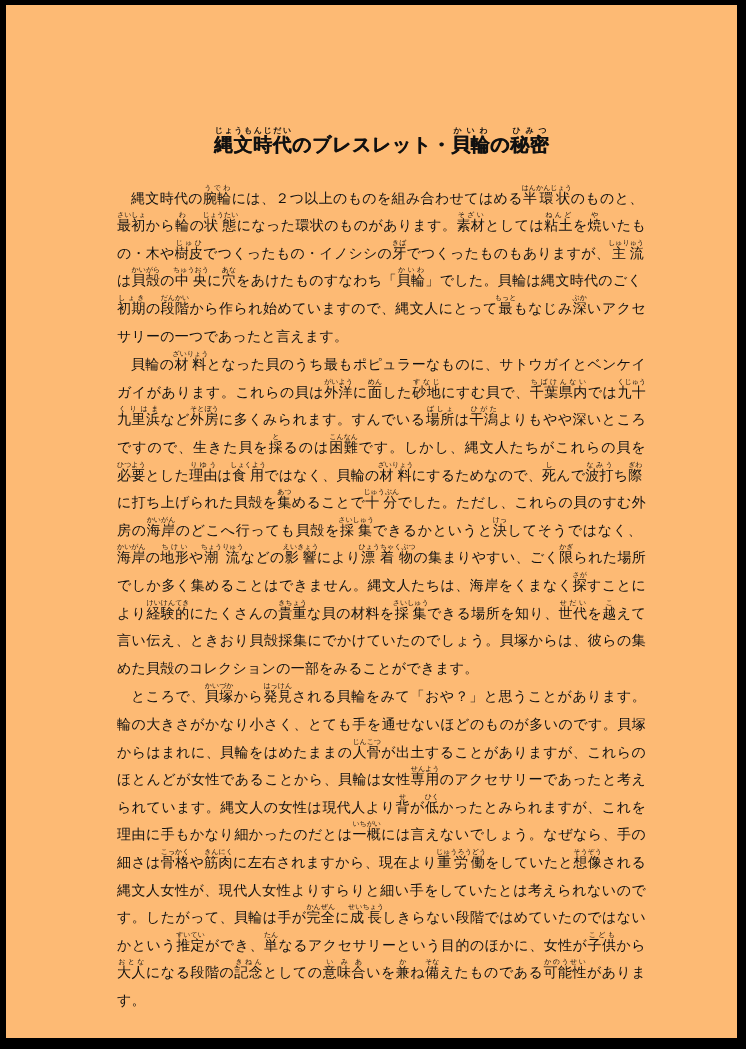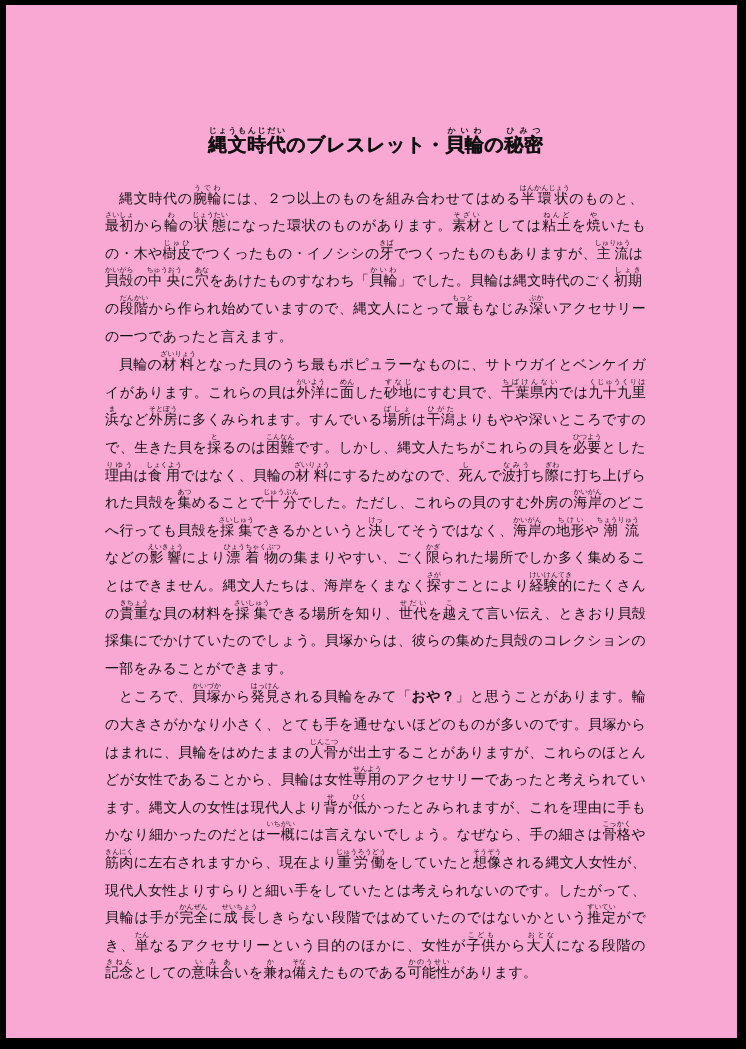--- a/index.html
+++ b/index.html
@@ -14,22 +14,23 @@
     background: #000;
     overflow: hidden;
     font-family: "Liberation Sans", sans-serif;
   }
   .page {
     position: absolute;
     top: 5px;
     left: 6px;
     right: 9px;
     bottom: 11px;
-    background: #f9a8d4;
+    background: #fdba74;
     color: #111111;
+    padding-left: 12px;
   }
   .content {
     padding: 121px 91px 0 99px;
   }
   h1.title {
     margin: 0 0 26px 0;
     text-align: center;
     font-size: 19px;
     font-weight: bold;
     letter-spacing: 0.5px;
@@ -54,21 +55,21 @@
   ruby {
     ruby-position: over;
   }
   rt {
     font-size: 7px;
     font-weight: normal;
     letter-spacing: 0;
     transform: translateY(2px);
   }
   .seg-bold {
-    font-weight: bold;
+    font-weight: normal;
   }
 </style>
 </head>
 <body>
 
 <div class="scan">
   <div class="page">
     <div class="content">
       <h1 class="title"><ruby>縄文時代<rt>じょうもんじだい</rt></ruby>のブレスレット・<ruby>貝輪<rt>かいわ</rt></ruby>の<ruby>秘密<rt>ひみつ</rt></ruby></h1>
       <div class="body-text">

